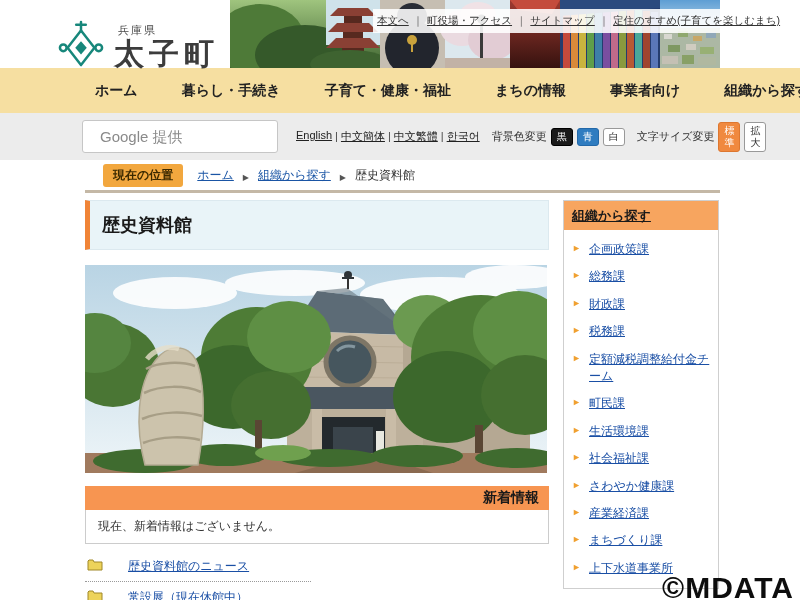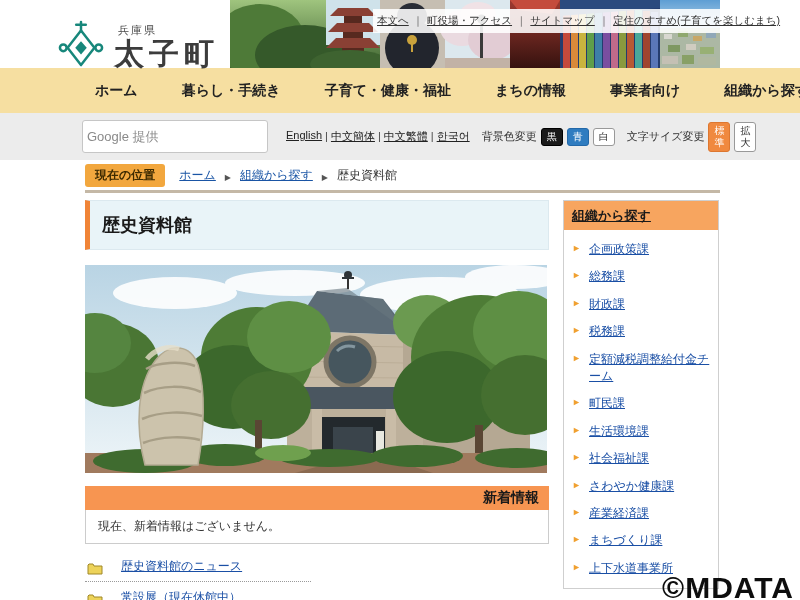--- a/index.html
+++ b/index.html
@@ -26,41 +26,41 @@
 
   
   .main-nav { height:45px; background:#F6DFA1; display:flex; align-items:center; padding:0 95px 0 95px; }
   .main-nav a { font-size:14px; font-weight:bold; color:#222; text-decoration:none; margin-right:44px; white-space:nowrap; }
   .main-nav a:last-child { margin-right:0; }
 
   
   .toolbar { height:47px; background:#ECECEC; display:flex; align-items:center; padding:0 82px; }
   .search-input {
     width:196px; height:33px; background:#fff; border:1px solid #c6c6c6; border-radius:3px;
-    font-size:13px; color:#777; padding:0 4px; outline:none;
+    font-size:15px; color:#777; padding:0 17px; outline:none;
   }
   .search-input::placeholder { color:#8a8a8a; }
   .langs { display:flex; align-items:flex-start; margin-left:18px; font-size:11px; white-space:nowrap; }
   .langs a { color:#222; text-decoration:underline; }
   .langs a + a::before { content:"|"; margin:0 3px; color:#444; text-decoration:none; display:inline-block; }
   .tb-label { font-size:11px; color:#333; margin-left:12px; white-space:nowrap; }
   .tb-btn {
     font-size:10px; margin-left:4px; padding:2px 5px; border-radius:3px; border:1px solid #999;
     cursor:pointer; line-height:1.2; font-family:inherit;
   }
   .tb-btn.black { background:#1a1a1a; color:#fff; border-color:#000; }
   .tb-btn.blue  { background:#2F7CC0; color:#fff; border-color:#2368a8; }
   .tb-btn.white { background:#fff; color:#333; }
   .tb-btn.orange{ background:#F0893F; color:#fff; border-color:#dd7730; }
 
   
   .breadcrumb-row { height:30px; display:flex; align-items:center; padding:0 85px; background:#fff; }
   .crumb-badge {
     background:#F2A73E; color:#3c2a00; font-weight:bold; font-size:12px;
-    padding:3px 10px; border-radius:3px; margin-right:14px; white-space:nowrap;
+    padding:3px 10px; border-radius:3px; margin-right:14px; white-space:nowrap;margin-left:18px;
   }
   .breadcrumb-row a { font-size:12px; color:#1A55A5; text-decoration:underline; white-space:nowrap; }
   .crumb-sep::before { content:"▶"; font-size:8px; color:#555; margin:0 9px; }
   .crumb-current { font-size:12px; color:#333; }
 
   .tan-divider { margin:0 80px 0 85px; width:635px; height:3px; background:#C4B8A6; }
 
   
   .content { display:flex; padding:7px 0 0 85px; gap:14px; }
   .main-col { width:464px; }
@@ -76,21 +76,21 @@
   
   .museum-photo { width:462px; height:208px; display:block; margin-bottom:13px; }
 
   
   .news-header { background:#F79551; padding:3px 10px; font-size:14px; font-weight:bold; color:#1a1a1a;text-align:right; }
   .news-body { border:1px solid #ccc; border-top:none; padding:8px 12px; font-size:12px; color:#333; }
 
   
   .links-grid { margin-top:7px; display:flex; flex-wrap:wrap; }
   .link-item {
-    width:226px; display:flex; align-items:flex-end; gap:18px;
+    width:226px; display:flex; align-items:flex-start; gap:25px;
     padding:7px 2px 6px 2px; border-bottom:1px dotted #9a9a9a; margin-right:12px;
   }
   .link-item a { font-size:12px; color:#1A4FA5; text-decoration:underline; white-space:nowrap; }
 
   
   .sidebar-header { background:#F7A55F; padding:5px 8px; }
   .sidebar-header a { font-size:13px; font-weight:bold; color:#1a1a1a; text-decoration:underline; }
   .sidebar ul { list-style:none; padding:6px 6px 6px 8px; }
   .sidebar li { position:relative; padding:5px 0 5px 17px; font-size:12px; line-height:1.45; }
   .sidebar .arrow { position:absolute; left:0; top:6px; color:#F0A030; font-size:9px; }

